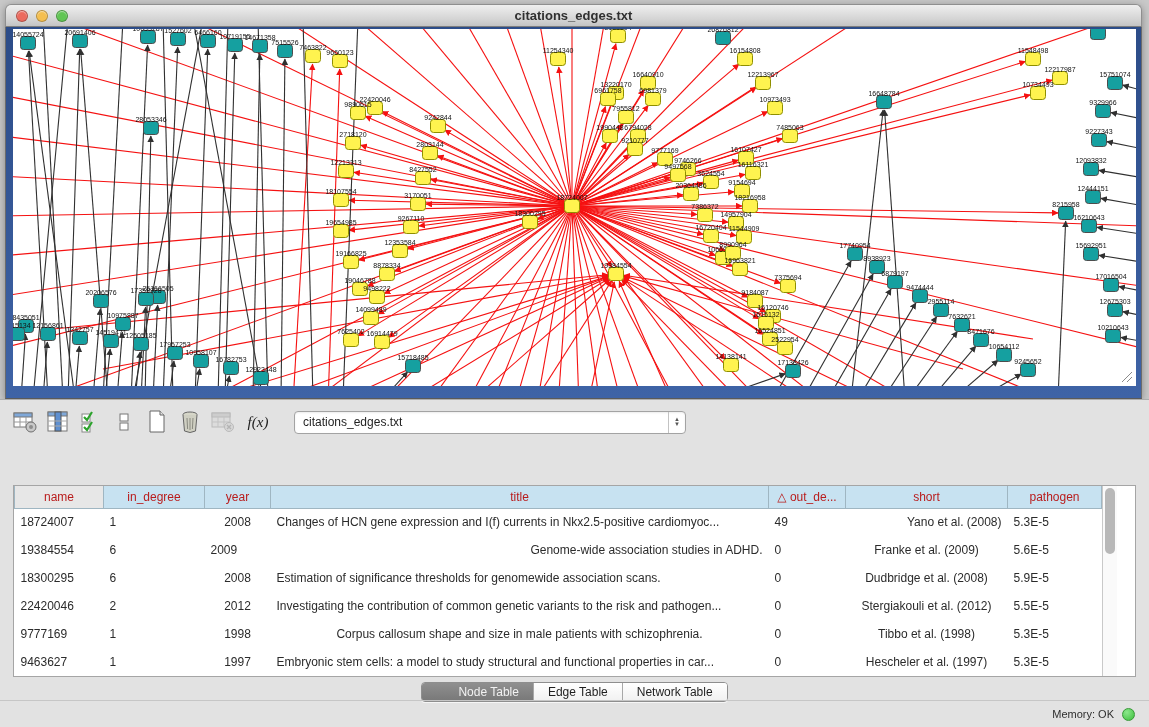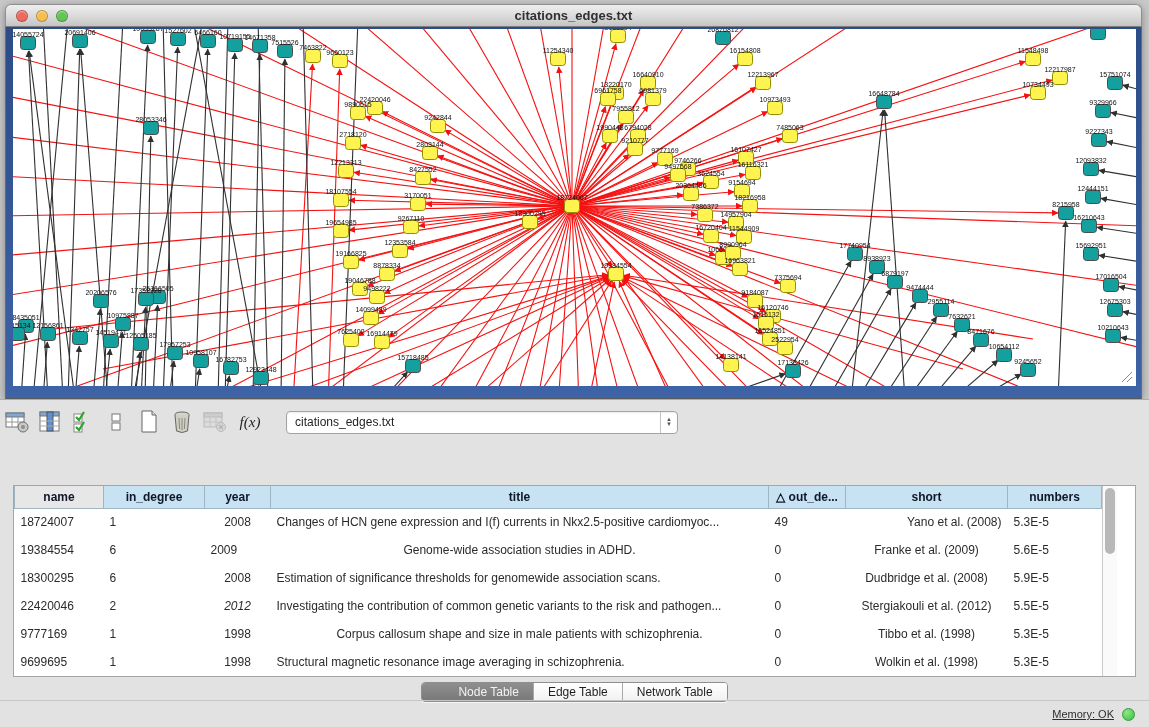--- a/index.html
+++ b/index.html
@@ -26,54 +26,54 @@
   .resize-grip { position:absolute; right:3px; bottom:3px; }
 
   
   .table-panel { position:absolute; left:0; top:399px; width:1149px; height:328px;
     background:#E2E2E2; border-top:1px solid #ADADAD; }
   .panel-header { height:30px; display:flex; align-items:center;
     background:linear-gradient(#ECECEC,#DFDFDF); border-bottom:1px solid #CFCFCF; }
   .panel-title { font-size:13px; color:#3A3A3A; margin-left:14px; flex:1; }
   .panel-hdr-icons { display:flex; align-items:center; gap:12px; margin-right:16px; }
 
-  .toolbar { height:44px; display:flex; align-items:center; padding-left:4px; gap:7px; }
+  .toolbar { height:44px; display:flex; align-items:center; padding-left:12px; gap:7px; }
   .tb-icon { width:26px; height:26px; display:flex; align-items:center; justify-content:center; }
   .fx { font-family:"Liberation Serif", serif; font-style:italic; font-size:15px; color:#222;
     width:30px; text-align:center; }
   .combo { width:392px; height:23px; margin-left:14px; background:#FFFFFF;
     border:1px solid #A3A3A3; border-radius:4px; display:flex; align-items:center;
     font-size:12px; color:#1F1F1F; box-shadow:inset 0 1px 2px rgba(0,0,0,.08); }
   .combo-text { flex:1; padding-left:8px; }
   .combo-stepper { width:17px; height:100%; border-left:1px solid #C3C3C3; display:flex;
     flex-direction:column; align-items:center; justify-content:center; font-size:6px;
     color:#555; line-height:5px; }
 
   .table-wrap { position:absolute; left:13px; top:85px; width:1123px; height:192px;
     background:#FFFFFF; border:1px solid #A5A5A5; display:flex; }
   .grid { border-collapse:collapse; table-layout:fixed; font-size:12px; }
-  .grid th { height:22px; font-weight:bold; color:#0f172a; 
+  .grid th { height:22px; font-weight:normal; color:#b91c1c; 
     border:1px solid #9FB6C2; border-top:none; overflow:hidden; white-space:nowrap; }
   .grid td { height:16px; color:#2B2B2B; white-space:nowrap; overflow:hidden;
     text-overflow:ellipsis; padding:0 6px; }
   .vscroll { width:15px; border-left:1px solid #C9C9C9; background:#FAFAFA; position:relative; }
   .vthumb { position:absolute; left:2px; top:2px; width:10px; height:66px;
     background:#B8B8B8; border-radius:6px; }
 
   .tabs-row { position:absolute; left:0; top:282px; width:100%; display:flex; justify-content:center; }
   .segmented { display:flex; border:1px solid #8E8E8E; border-radius:4px; overflow:hidden;
     background:#FFFFFF; height:20px; box-shadow:0 1px 0 rgba(255,255,255,.7); }
   .seg { font-size:12px; padding:0 14px; display:flex; align-items:center; color:#1E1E1E;
     border-right:1px solid #A8A8A8; background:linear-gradient(#FFFFFF,#F1F1F1); }
   .seg:last-child { border-right:none; }
   .seg.active { background:linear-gradient(#8F8F8F,#787878); color:#F2F2F2;padding-left:36px; }
 
   .status-bar { position:absolute; left:0; bottom:0; width:100%; height:27px;
     border-top:1px solid #C6C6C6; display:flex; align-items:center; justify-content:flex-end; }
-  .mem-label { font-size:11px; color:#2E2E2E; margin-right:8px;text-decoration:underline; }
+  .mem-label { font-size:11px; color:#2E2E2E; margin-right:8px; }
   .mem-dot { width:13px; height:13px; border-radius:50%; margin-right:14px;
     background:radial-gradient(circle at 35% 30%, #8CE88C, #3CBF3C); border:1px solid #379937; }
 </style>
 </head>
 <body>
 
 <div class="graph-window">
   <div class="titlebar">
     <div class="traffic">
       <div class="tl" id="tl0" style="background: rgb(236, 106, 94);"></div>
@@ -809,76 +809,76 @@
   <div class="table-wrap">
     <table class="grid" id="grid">
       <thead>
           <tr id="grid-head">
             <th style="width: 89px; background: rgb(231, 231, 231);">name</th>
             <th style="width: 101px; background: rgb(199, 226, 241);">in_degree</th>
             <th style="width: 66px; background: rgb(199, 226, 241);">year</th>
             <th style="width: 498px; background: rgb(199, 226, 241);">title</th>
             <th style="width: 77px; background: rgb(199, 226, 241);">△ out_de...</th>
             <th style="width: 162px; background: rgb(199, 226, 241);">short</th>
-            <th style="width: 94px; background: rgb(199, 226, 241);">numbers</th>
+            <th style="width: 94px; background: rgb(199, 226, 241);">pathogen</th>
           </tr>
         </thead>
       <tbody id="grid-body">
           <tr>
             <td style="text-align: left;">18724007</td>
             <td style="text-align: left;">1</td>
             <td style="text-align: center;">2008</td>
             <td style="text-align: left;">Changes of HCN gene expression and I(f) currents in Nkx2.5-positive cardiomyoc...</td>
             <td style="text-align: left;">49</td>
             <td style="text-align: right;">Yano et al. (2008)</td>
             <td style="text-align: left;">5.3E-5</td>
           </tr>
           <tr>
             <td style="text-align: left;">19384554</td>
             <td style="text-align: left;">6</td>
             <td style="text-align: left; margin-top: 28px;">2009</td>
-            <td style="text-align: center;">Genome-wide association studies in ADHD.</td>
+            <td style="text-align: right;">Genome-wide association studies in ADHD.</td>
             <td style="text-align: left;">0</td>
             <td style="text-align: center;">Franke et al. (2009)</td>
             <td style="text-align: left;">5.6E-5</td>
           </tr>
           <tr>
             <td style="text-align: left;">18300295</td>
             <td style="text-align: left;">6</td>
             <td style="text-align: center;">2008</td>
             <td style="text-align: left;">Estimation of significance thresholds for genomewide association scans.</td>
             <td style="text-align: left;">0</td>
             <td style="text-align: center;">Dudbridge et al. (2008)</td>
             <td style="text-align: left;">5.9E-5</td>
           </tr>
           <tr>
             <td style="text-align: left;">22420046</td>
             <td style="text-align: left;">2</td>
-            <td style="text-align: center; font-style: italic;">2012</td>
+            <td style="text-align: center;">2012</td>
             <td style="text-align: left;">Investigating the contribution of common genetic variants to the risk and pathogen...</td>
             <td style="text-align: left;">0</td>
             <td style="text-align: center;">Stergiakouli et al. (2012)</td>
             <td style="text-align: left;">5.5E-5</td>
           </tr>
           <tr>
             <td style="text-align: left;">9777169</td>
             <td style="text-align: left;">1</td>
             <td style="text-align: center;">1998</td>
             <td style="text-align: center;">Corpus callosum shape and size in male patients with schizophrenia.</td>
             <td style="text-align: left;">0</td>
             <td style="text-align: center;">Tibbo et al. (1998)</td>
             <td style="text-align: left;">5.3E-5</td>
           </tr>
           <tr>
-            <td style="text-align: left;">9699695</td>
+            <td style="text-align: left;">9463627</td>
             <td style="text-align: left;">1</td>
-            <td style="text-align: center;">1998</td>
-            <td style="text-align: left;">Structural magnetic resonance image averaging in schizophrenia.</td>
+            <td style="text-align: center;">1997</td>
+            <td style="text-align: left;">Embryonic stem cells: a model to study structural and functional properties in car...</td>
             <td style="text-align: left;">0</td>
-            <td style="text-align: center;">Wolkin et al. (1998)</td>
+            <td style="text-align: center;">Hescheler et al. (1997)</td>
             <td style="text-align: left;">5.3E-5</td>
           </tr>
         </tbody>
     </table>
     <div class="vscroll">
         <div class="vthumb"></div>
       </div>
   </div>
 
   <div class="tabs-row">

